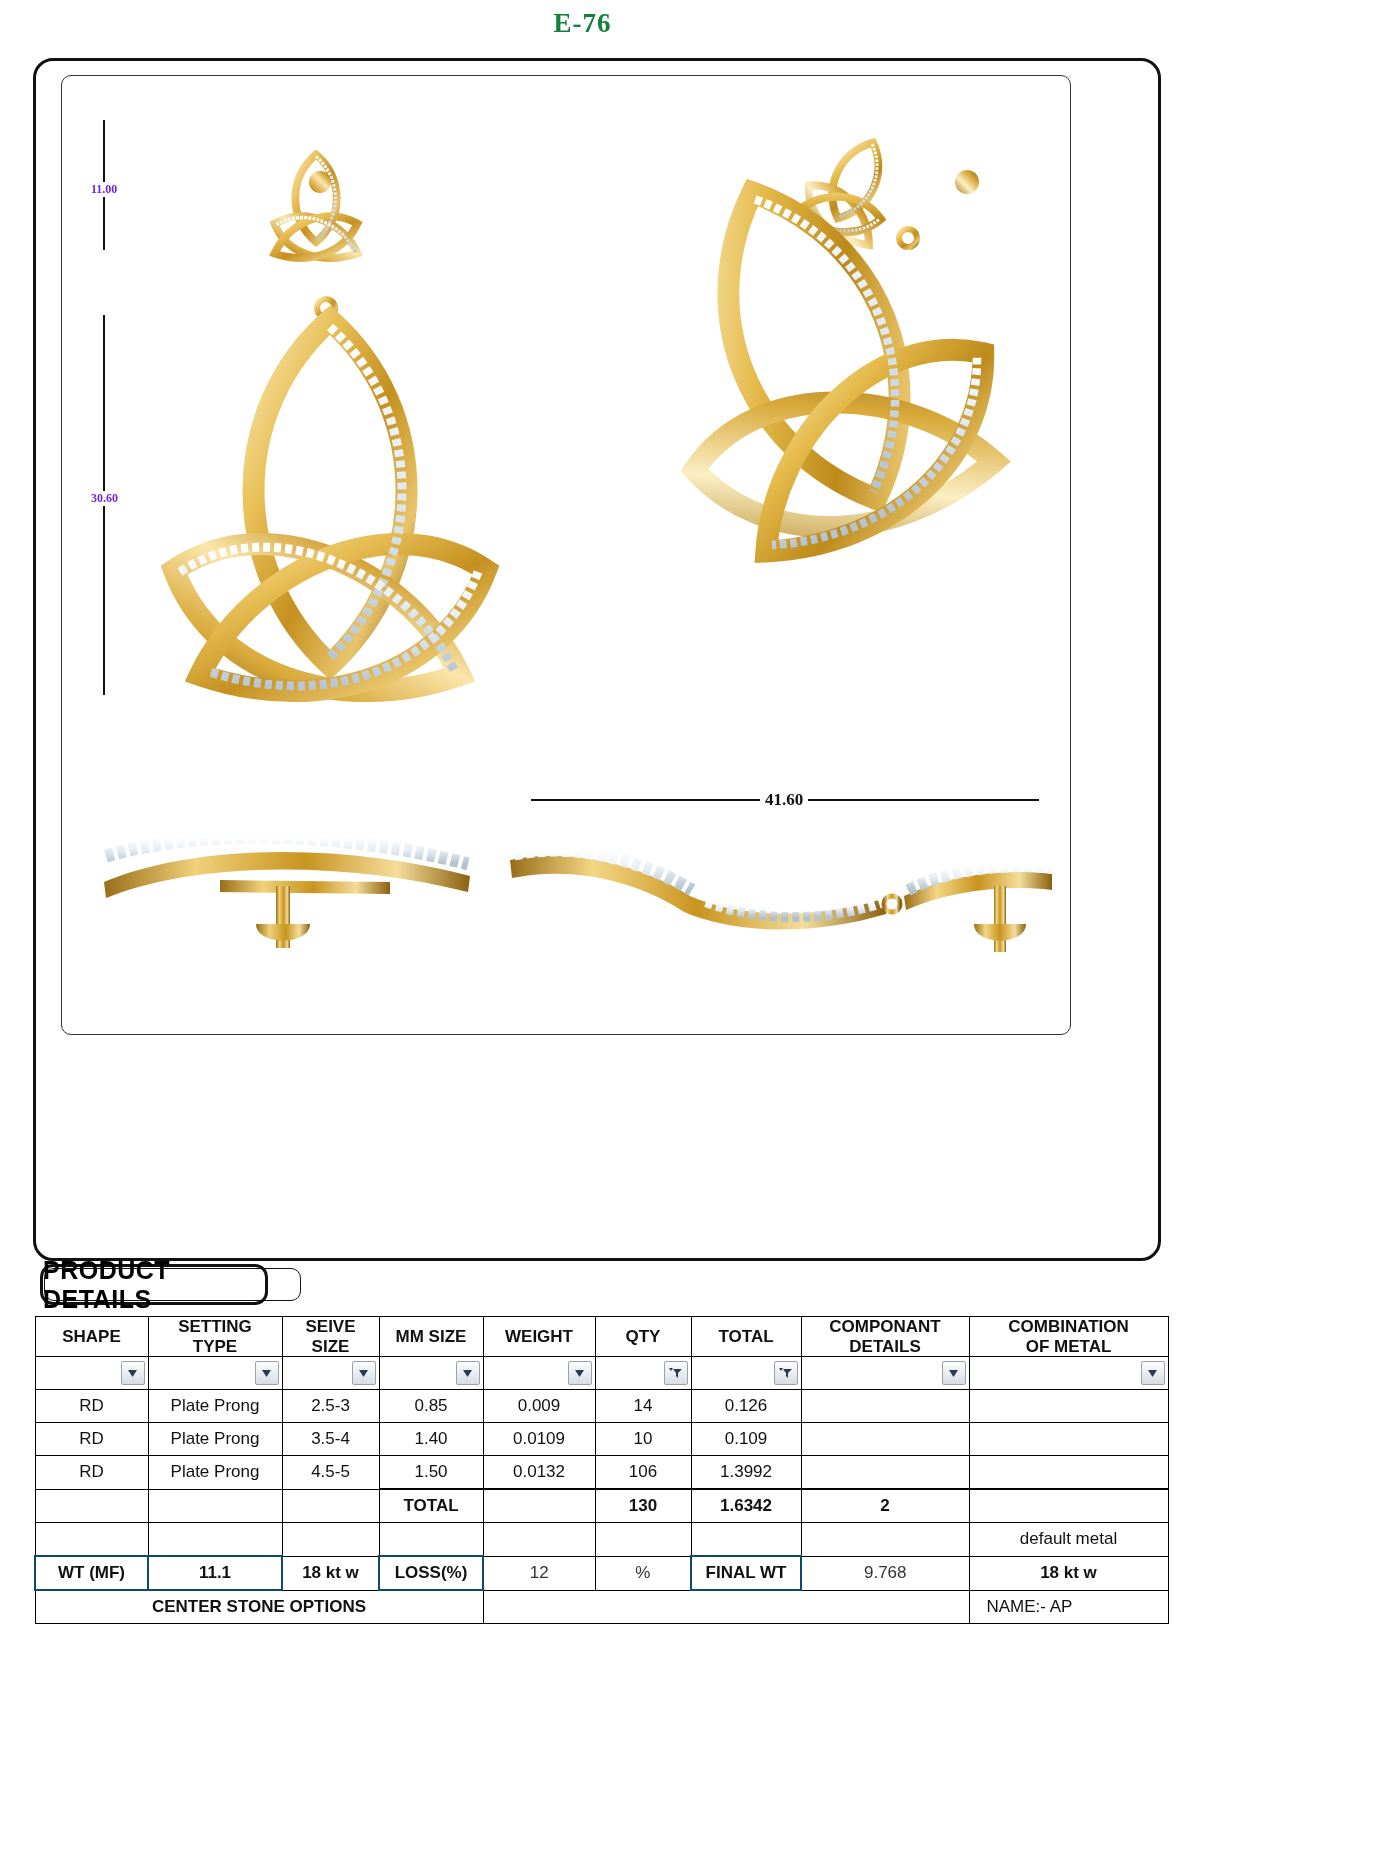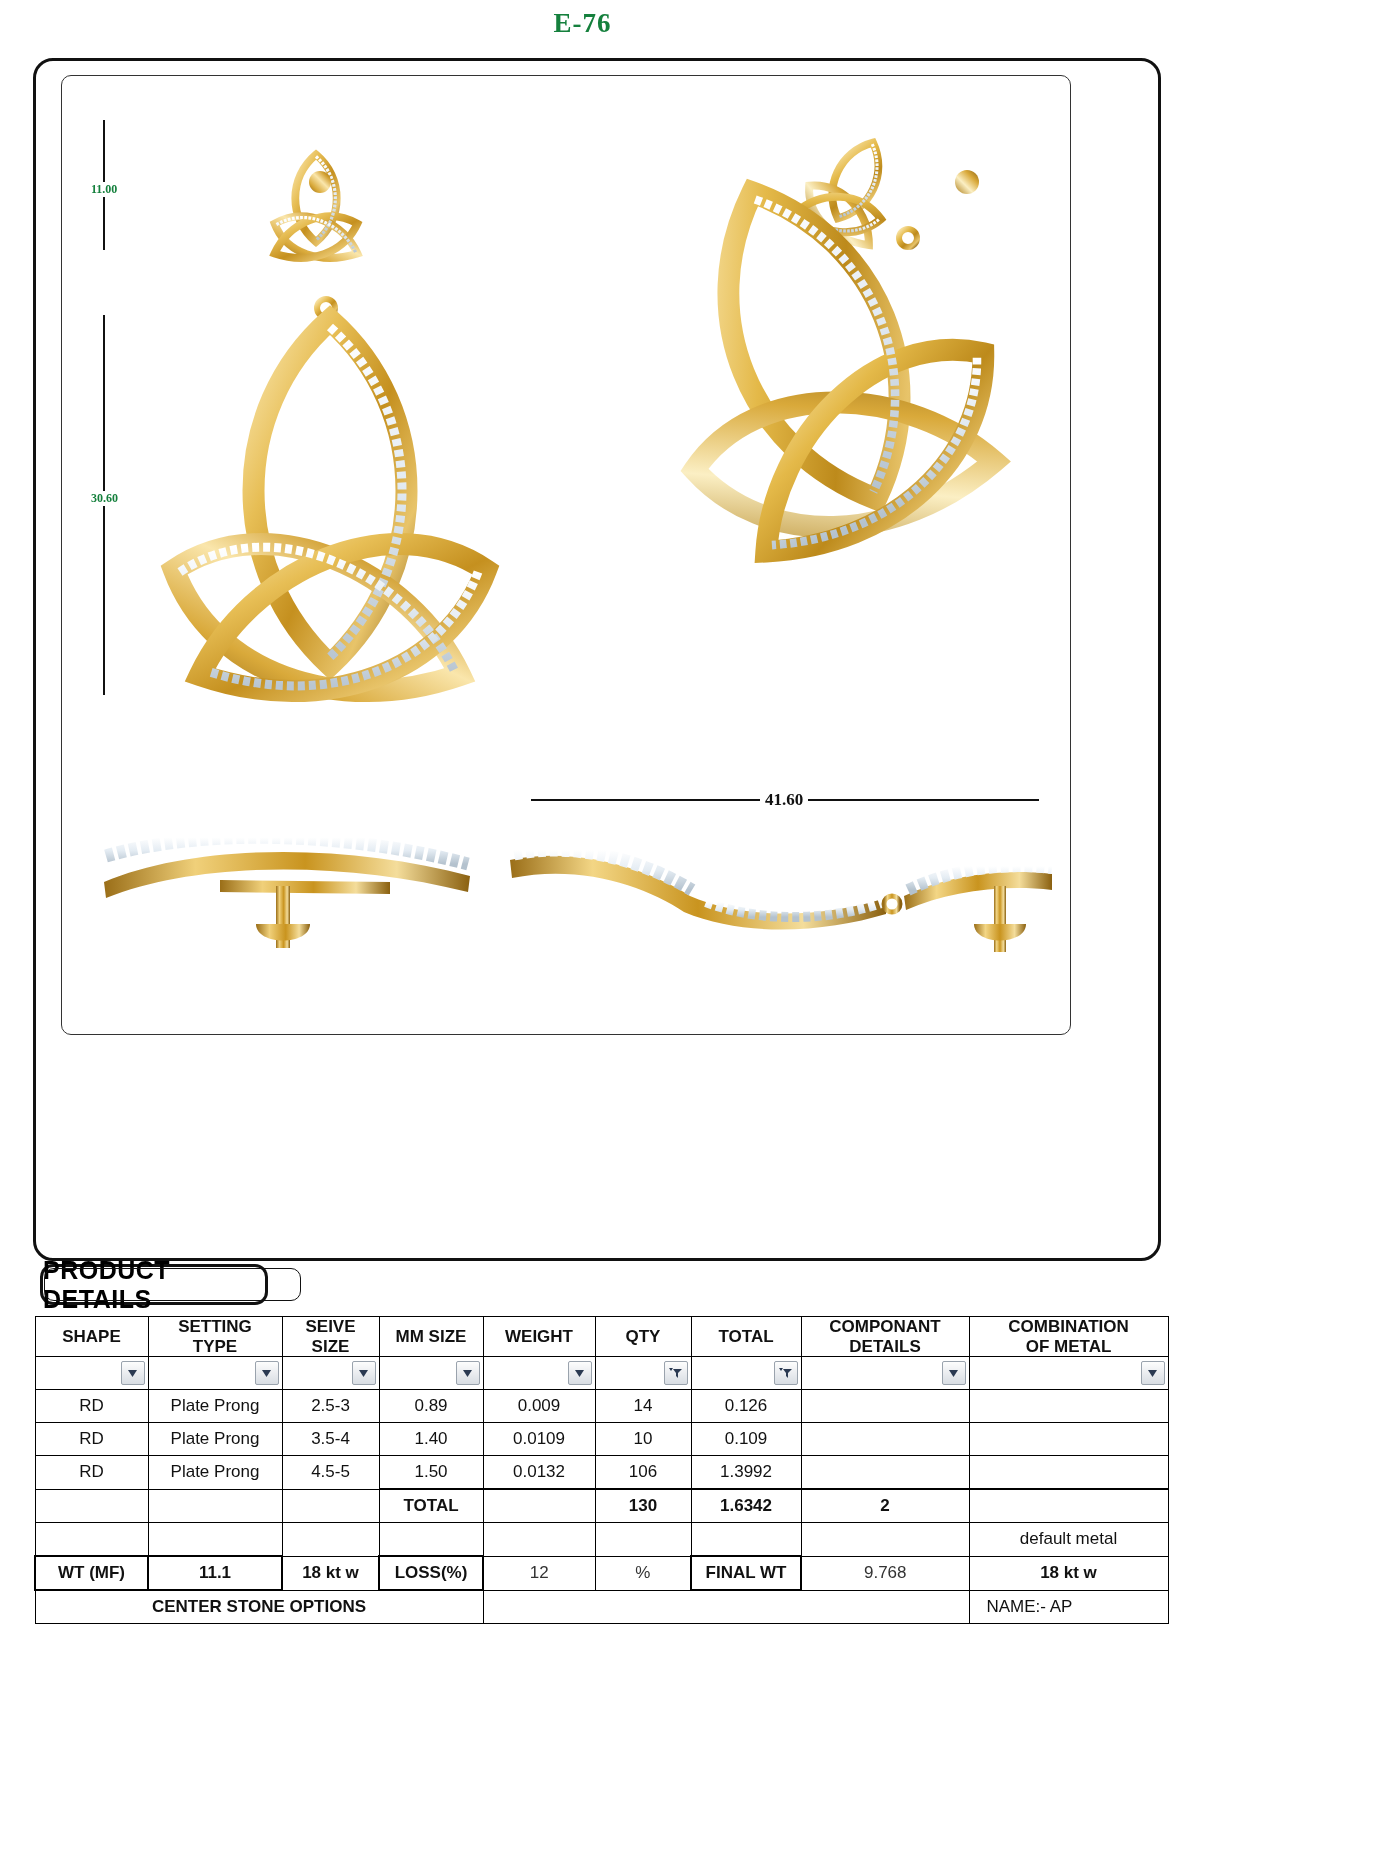--- a/index.html
+++ b/index.html
@@ -54,21 +54,21 @@
     position:absolute;
     height:0; border-top:2px solid #111;
   }
   .dim-label{
     position:absolute;
     font-family:"Liberation Serif", serif;
     font-weight:bold;
     font-size:12px;
     background:#fff;
     padding:0 3px;
-    color:#15803d;
+    color:#6d28d9;
     white-space:nowrap;
   }
   .dim-label-h{
     position:absolute;
     font-family:"Liberation Serif", serif;
     font-weight:bold;
     font-size:17px;
     background:#fff;
     padding:0 5px;
     color:#111;
@@ -145,21 +145,21 @@
     line-height:1;
   }
   .fbtn svg{display:block;}
   .datarow td{height:33px;font-size:18px;}
   .totalrow td{height:33px;font-weight:bold;font-size:19px;}
   .totalrow td.topline{border-top:2px solid #000;}
   .redtext{color:#C00000;font-weight:bold;}
   .blankrow td{height:33px;border-top:2px solid #000;margin-left:37px;}
   .defaultmetal{color:#C00000;font-size:19px;}
   .wtrow td{height:36px;font-weight:bold;font-size:19px;}
-  .wtrow td.thickb{border:2px solid #000000;}
+  .wtrow td.thickb{border:2px solid #0c4a6e;}
   .wtrow td.plain{font-weight:normal;color:#333;}
   .lastrow td{height:34px;font-weight:bold;font-size:19px;text-align:left;padding-left:8px;}
   .lastrow td.c{text-align:center;}
   
   .art{position:absolute;}
   .art svg{display:block;}
 </style>
 </head>
 <body>
 
@@ -443,21 +443,21 @@
                   <polygon points="0,0 9,0 4.5,7" fill="#2b3a52"></polygon>
                 </svg>
           </div>
         </td>
       </tr>
 
       <tr class="datarow">
         <td>RD</td>
         <td>Plate Prong</td>
         <td>2.5-3</td>
-        <td>0.89</td>
+        <td>0.85</td>
         <td>0.009</td>
         <td>14</td>
         <td>0.126</td>
         <td></td>
         <td></td>
       </tr>
 
       <tr class="datarow">
         <td>RD</td>
         <td>Plate Prong</td>

